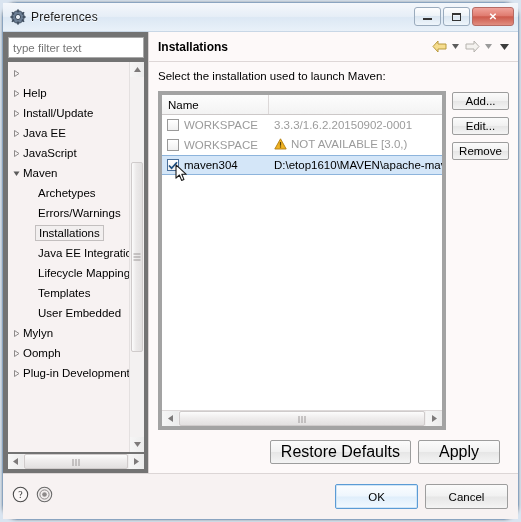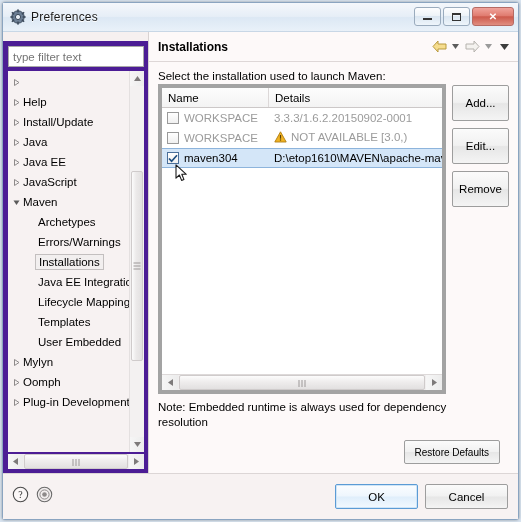--- a/index.html
+++ b/index.html
@@ -9,21 +9,21 @@
     background: #d9e4f0;
     font-family: "Liberation Sans", sans-serif;
     overflow: hidden;
   }
   #window {
     position: absolute;
     left: 2px; top: 2px;
     width: 517px; height: 518px;
     background: #f0f0f0;
     border: 1px solid #8aa4c0;
-    border-radius: 3px;
+    border-radius: 15px;
     box-shadow: 0 0 3px rgba(0,0,0,0.35);
     display: flex; flex-direction: column;
   }
   
   #titlebar {
     height: 29px;
     background: linear-gradient(to bottom, #f4f7fb 0%, #e6eef7 48%, #dce8f4 52%, #e9f1f9 100%);
     border-bottom: 1px solid #c8d7e6;
     display: flex; align-items: center;
     padding: 0 2px 0 7px;
@@ -59,24 +59,23 @@
     flex: 1 1 auto;
     display: flex;
     background: #f6f0f0;
     padding: 0;
     min-height: 0;
   }
   
   #leftpane {
     width: 145px;
     flex: 0 0 145px;
-    background: #4c1d95;
+    background: #737373;
     display: flex; flex-direction: column;
     padding: 5px 4px 4px 5px;
-    margin-top: 9px;
   }
   #filter-input {
     height: 21px;
     border: 1px solid #a9a9a9;
     background: #ffffff;
     font-size: 11.5px;
     color: #666;
     padding: 0 4px;
     font-family: "Liberation Sans", sans-serif;
     outline: none;
@@ -167,21 +166,21 @@
     display: flex; align-items: center;
     padding: 0 6px 0 9px;
     position: relative;
   }
   #page-title { font-size: 12px; font-weight: bold; color: #000; }
   #nav-icons { margin-left: auto; display: flex; align-items: center; gap: 2px; }
   .navbtn { width: 18px; height: 18px; display:flex; align-items:center; justify-content:center; }
   .navcaret { width: 11px; height: 18px; display:flex; align-items:center; justify-content:center; }
   #page-sep { height: 1px; background: #ded7d7; margin: 0; flex: 0 0 auto; }
   #page-content { flex: 1 1 auto; padding: 8px 9px 0 9px; display:flex; flex-direction:column; min-height:0; }
-  #desc { font-size: 11.5px; color: #000; margin-bottom: 2px; }
+  #desc { font-size: 11.5px; color: #000; margin-bottom: 9px; }
   #table-area { display: flex; gap: 6px; flex: 1 1 auto; min-height: 0; }
   #table-box {
     flex: 1 1 auto;
     border: 4px solid #a3a3a3;
     background: #ffffff;
     display: flex; flex-direction: column;
     min-width: 0;
   }
   #table-head {
     height: 20px; flex: 0 0 20px;
@@ -212,21 +211,21 @@
   }
   .cbox.on { border-color:#4a6f9a; }
   .cell-name { width: 85px; flex: 0 0 85px; white-space:nowrap; overflow:hidden; }
   .cell-det { flex: 1 1 auto; white-space:nowrap; overflow:hidden; display:flex; align-items:flex-start; gap:4px; padding-left:5px; }
   .dim { color: #9b9b9b; }
   .sel-text { color: #000; }
   #table-hscroll { height: 16px; flex: 0 0 16px; display: flex; background: #f0eeee; border-top: 1px solid #ddd9d9; }
   #table-hscroll .sb-arrow { width: 16px; flex: 0 0 16px; height: 15px; }
   #side-buttons { width: 57px; flex: 0 0 57px; display: flex; flex-direction: column; gap: 7px; padding-top: 1px; }
   .sbtn {
-    height: 36px;
+    height: 18px;
     border: 1px solid #9d9d9d;
     border-radius: 2px;
     background: linear-gradient(to bottom,#fbfbfb 0%, #f1f1f1 48%, #e6e6e6 52%, #f4f4f4 100%);
     font-size: 11.5px; color: #000;
     display: flex; align-items: center; justify-content: center;
     font-family: "Liberation Sans", sans-serif;
   }
   #note {
     font-size: 11.5px; color: #000;
     margin-top: 6px;
@@ -238,21 +237,21 @@
     flex: 0 0 auto;
     display: flex; justify-content: flex-end; gap: 7px;
     padding: 10px 9px 9px 9px;
   }
   .fbtn {
     height: 24px; min-width: 82px;
     padding: 0 10px;
     border: 1px solid #9d9d9d;
     border-radius: 2px;
     background: linear-gradient(to bottom,#fbfbfb 0%, #f1f1f1 48%, #e6e6e6 52%, #f4f4f4 100%);
-    font-size: 10px; color: #000;
+    font-size: 16px; color: #000;
     display: flex; align-items: center; justify-content: center;
     font-family: "Liberation Sans", sans-serif;
   }
   
   #dialog-footer {
     flex: 0 0 46px;
     border-top: 1px solid #dcd6d6;
     background: #f7f2f2;
     display: flex; align-items: center;
     padding: 0 10px 0 9px;
@@ -337,28 +336,20 @@
                 </svg>
               </span>
               <span class="lbl">Install/Update</span>
             </div>
             <div class="tree-item">
               <span class="tw">
                 <svg width="7" height="7" viewBox="0 0 7 7">
                   <path d="M1.5 0.5 L6 3.5 L1.5 6.5 Z" fill="none" stroke="#8e8a8a" stroke-width="1"></path>
                 </svg>
               </span>
-              <span class="lbl">Java</span>
-            </div>
-            <div class="tree-item">
-              <span class="tw">
-                <svg width="7" height="7" viewBox="0 0 7 7">
-                  <path d="M1.5 0.5 L6 3.5 L1.5 6.5 Z" fill="none" stroke="#8e8a8a" stroke-width="1"></path>
-                </svg>
-              </span>
               <span class="lbl">Java EE</span>
             </div>
             <div class="tree-item">
               <span class="tw">
                 <svg width="7" height="7" viewBox="0 0 7 7">
                   <path d="M1.5 0.5 L6 3.5 L1.5 6.5 Z" fill="none" stroke="#8e8a8a" stroke-width="1"></path>
                 </svg>
               </span>
               <span class="lbl">JavaScript</span>
             </div>
@@ -489,21 +480,20 @@
       </div>
       <div id="page-sep"></div>
 
       <div id="page-content">
         <div id="desc">Select the installation used to launch Maven:</div>
 
         <div id="table-area">
           <div id="table-box">
             <div id="table-head">
               <div class="th c1">Name</div>
-              <div class="th c2">Details</div>
             </div>
             <div id="table-rows">
                 <div class="trow">
                   <span class="cell-check">
                     <span class="cbox"></span>
                   </span>
                   <span class="cell-name dim">WORKSPACE</span>
                   <span class="cell-det">
                     <span class="dim">3.3.3/1.6.2.20150902-0001</span>
                   </span>
@@ -553,24 +543,24 @@
             </div>
           </div>
 
           <div id="side-buttons">
               <div class="sbtn">Add...</div>
               <div class="sbtn">Edit...</div>
               <div class="sbtn">Remove</div>
             </div>
         </div>
 
-        <div id="note">Note: Embedded runtime is always used for dependency resolution</div>
 
         <div id="page-footer">
             <div class="fbtn">Restore Defaults</div>
+            <div class="fbtn">Apply</div>
           </div>
       </div>
     </div>
   </div>
 
   <div id="dialog-footer">
     <div id="footer-icons">
       <span>
         <svg width="17" height="17" viewBox="0 0 17 17">
           <circle cx="8.5" cy="8.5" r="7.2" fill="#fbf7f7" stroke="#4a4a4a" stroke-width="1.1"></circle>

